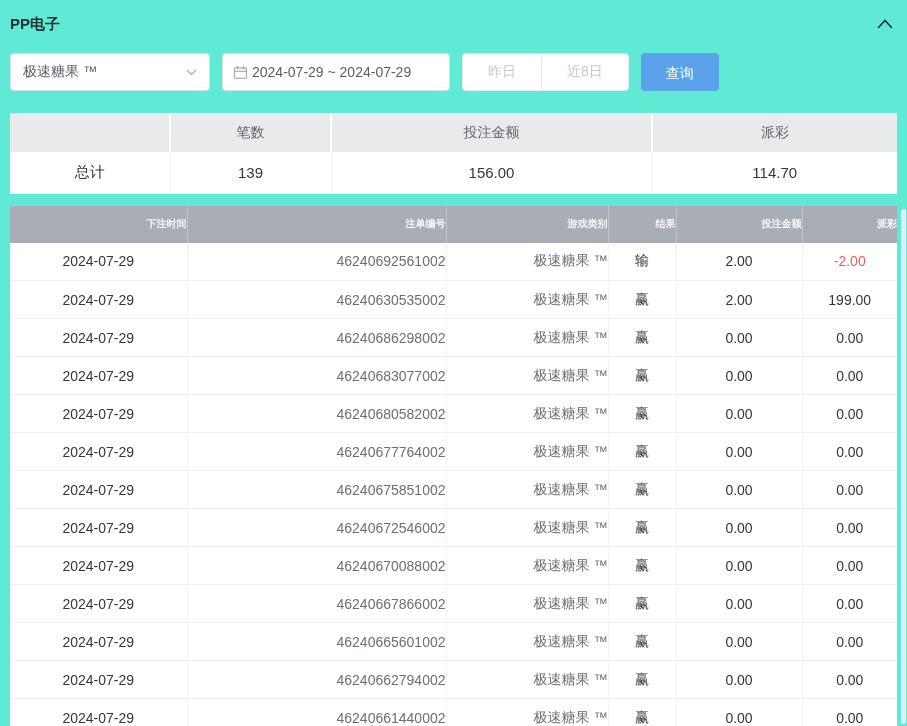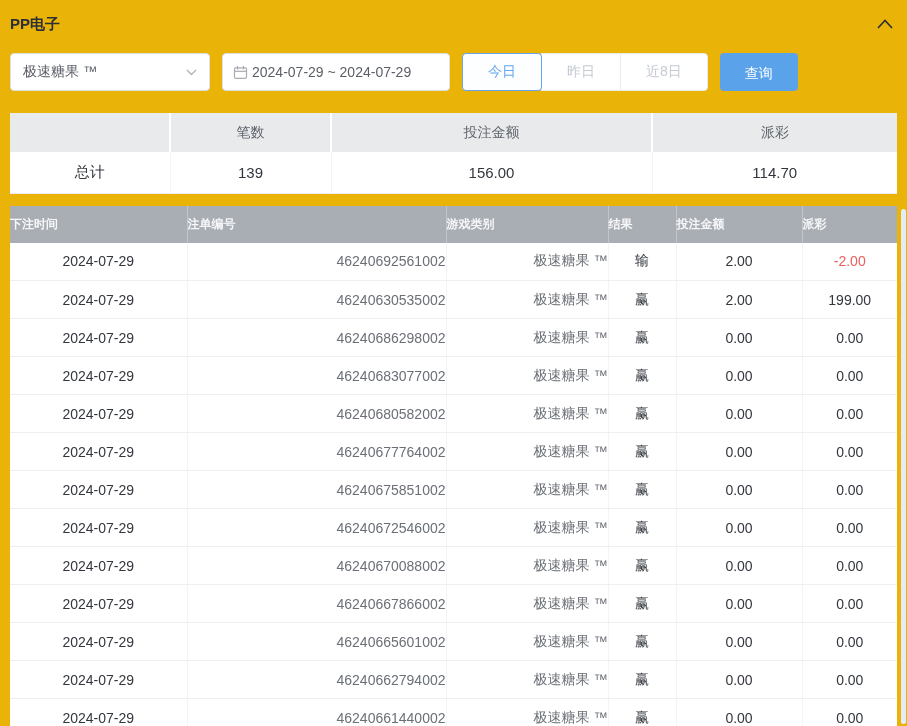--- a/index.html
+++ b/index.html
@@ -1,18 +1,18 @@
 <!DOCTYPE html>
 <html><head>
 <meta charset="utf-8">
 <style>
   * { margin:0; padding:0; box-sizing:border-box; }
   html,body { background:#fff; }
   body { font-family:"Liberation Sans","DejaVu Sans",sans-serif; }
-  .page { position:relative; width:907px; height:726px; overflow:hidden; background:#eab308; }
+  .page { position:relative; width:907px; height:726px; overflow:hidden; background:#5eead4; }
   .inner { padding:8px 10px 0 10px; }
 
   .panel-header { display:flex; justify-content:space-between; align-items:center; height:32px; }
   .title { font-size:15px; font-weight:bold; color:#2b2f36; }
   .collapse { cursor:pointer; padding:2px 4px; display:flex; align-items:center; }
 
   .filter-row { display:flex; align-items:center; margin-top:13px; }
   .select {
     width:200px; height:38px; border:1px solid #dcdfe6; border-radius:4px;
     display:flex; align-items:center; justify-content:space-between;
@@ -49,22 +49,22 @@
   }
   .summary-table th:last-child { border-right:none; }
   .summary-table td {
     height:41px; text-align:center; color:#33373d; font-size:15px;
     border-bottom:1px solid #eceef2; border-right:1px solid #f3f4f7; background:#fff;
   }
   .summary-table td:last-child { border-right:none; }
 
   .bet-table { margin-top:12px; }
   .bet-table th {
-    background:#a9adb4; height:37px; color:#f6f7f9; font-size:12px; font-weight:bold;
-    text-align:left; border-right:1px solid rgba(255,255,255,0.28);
+    background:#a9adb4; height:37px; color:#f6f7f9; font-size:10px; font-weight:bold;
+    text-align:right; border-right:1px solid rgba(255,255,255,0.28);
   }
   .bet-table th:last-child { border-right:none; }
   .bet-table td {
     height:38px; text-align:center; font-size:14px; color:#33373d;
     border-bottom:1px solid #edeff3; border-right:1px solid #f3f4f7; background:#fff;
     overflow:hidden; white-space:nowrap;
   }
   .bet-table td:last-child { border-right:none; }
   .bet-table td.muted { color:#6b7077;text-align:right; }
   .bet-table td.neg { color:#ee5d5d; }
@@ -102,21 +102,20 @@
         <svg class="icon-svg" width="15" height="15" viewBox="0 0 15 15">
           <rect x="1.5" y="2.8" width="12" height="10.5" rx="1.2" fill="none" stroke="#a8abb2" stroke-width="1.2"></rect>
           <line x1="4.5" y1="1" x2="4.5" y2="4.5" stroke="#a8abb2" stroke-width="1.2"></line>
           <line x1="10.5" y1="1" x2="10.5" y2="4.5" stroke="#a8abb2" stroke-width="1.2"></line>
           <line x1="1.5" y1="6.3" x2="13.5" y2="6.3" stroke="#a8abb2" stroke-width="1.2"></line>
         </svg>
         <span>2024-07-29 ~ 2024-07-29</span>
       </div>
 
       <div class="btn-group">
-        <button class="quick-btn active">今日</button>
         <button class="quick-btn">昨日</button>
         <button class="quick-btn">近8日</button>
       </div>
 
       <button class="query-btn">查询</button>
     </div>
 
     <table class="summary-table">
       <colgroup>
           <col style="width:160px">

